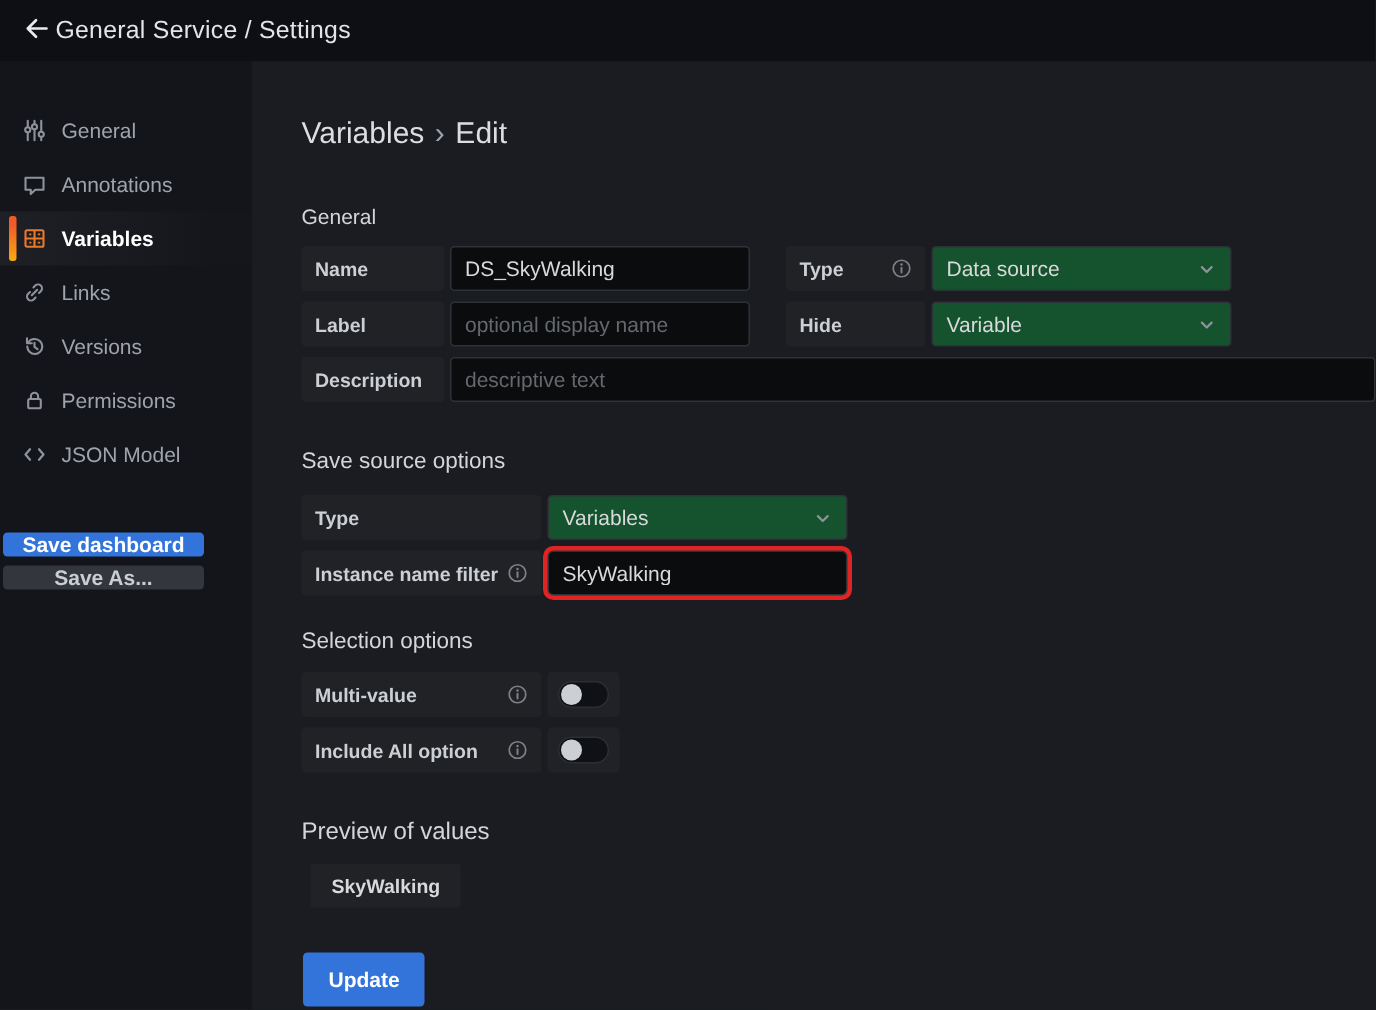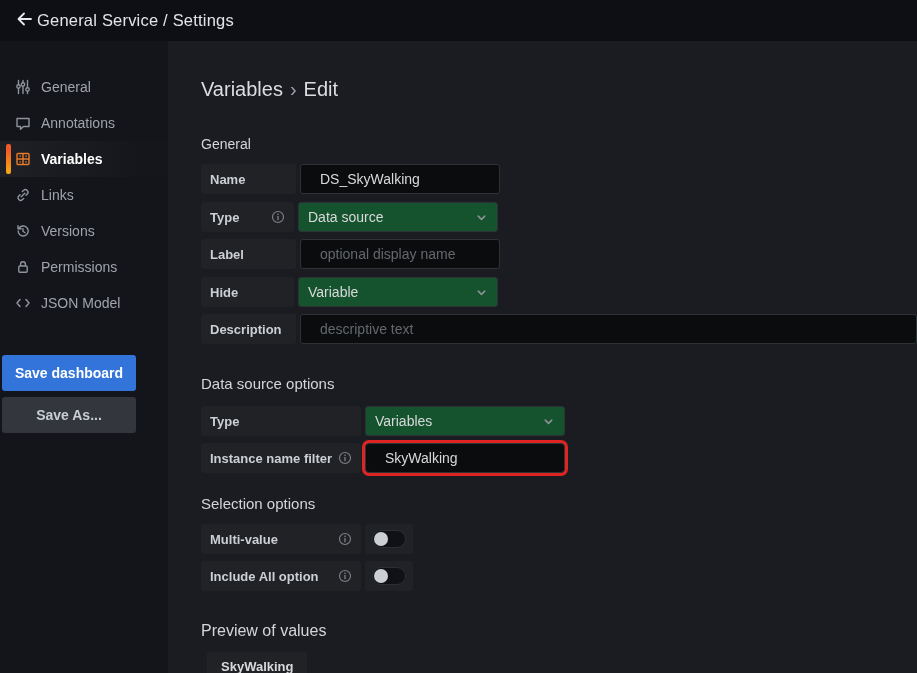--- a/index.html
+++ b/index.html
@@ -47,46 +47,46 @@
     content: ""; position: absolute; left: 6px; top: 3px; bottom: 3px; width: 5px;
     border-radius: 2px;
     background: linear-gradient(180deg, #f05a28 20%, #fbca0a 130%);
   }
   .side-buttons { margin-top: 34px; padding-left: 2px; display: flex; flex-direction: column; gap: 6px; }
   .btn {
     border: none; border-radius: 3px; cursor: pointer;
     font-family: inherit; font-size: 14px; font-weight: 600;
   }
   .btn-primary { background: #3274d9; color: #ffffff; }
-  .side-buttons .btn { width: 134px; height: 36px; }
+  .side-buttons .btn { width: 134px; height: 16px; }
   .btn-secondary { background: #33363d; color: #c9ced4; }
 
   
   .content { flex: 1; padding: 37px 0 0 33px; background: #1b1c22; min-width: 0; }
   .breadcrumb { font-size: 20px; font-weight: 500; color: #dcdde0; margin-bottom: 35px; }
   .breadcrumb .sep { color: #9fa4ab; margin: 0 7px; font-weight: 400; }
 
   .section-title { font-size: 15px; font-weight: 500; color: #d2d5d9; margin-bottom: 12px; }
   .section-title.small { font-size: 14px; }
   .section-title.ds { margin-top: 31px; margin-bottom: 14px; }
   .section-title.sel { margin-top: 22px; margin-bottom: 12px; }
   .section-title.preview { margin-top: 31px; font-size: 16px; margin-bottom: 12px; }
 
-  .form-row { display: flex; gap: 8px; margin-bottom: 7px; flex-direction: column; }
+  .form-row { display: flex; gap: 24px; margin-bottom: 7px; }
   .form-group { display: flex; gap: 4px; }
   .form-group.grow { flex: 1; }
   .form-label {
     background: #202226; border-radius: 3px; height: 30px; flex-shrink: 0;
     display: flex; align-items: center; justify-content: space-between;
     padding: 0 9px; font-size: 13px; font-weight: 600; color: #ccd0d5;
   }
   .info-icon { color: #7d8187; display: flex; align-items: center; }
   .form-input {
     background: #0b0c0e; border: 1px solid #2c3235; border-radius: 3px;
-    height: 30px; color: #d8d9da; font-size: 14px; padding: 0 19px;
+    height: 30px; color: #d8d9da; font-size: 14px; padding: 0 9px;
     font-family: inherit; outline: none;
   }
   .form-input::placeholder { color: #64686d; }
   .form-input.grow { flex: 1; min-width: 0; }
   .highlight-ring { box-shadow: 0 0 0 3px #e02424; border-radius: 4px; }
   .form-select {
     background: #14532d; border: 1px solid #2c3235; border-radius: 3px;
     height: 30px; color: #d8d9da; font-size: 14px; padding: 0 9px;
     display: flex; align-items: center; justify-content: space-between; cursor: pointer;
   }
@@ -306,21 +306,21 @@
 
       <div class="form-row">
         <div class="form-group grow">
           <label class="form-label w95">
             <span>Description</span>
           </label>
           <input class="form-input grow" placeholder="descriptive text" style="">
         </div>
       </div>
 
-      <h3 class="section-title ds">Data source options</h3>
+      <h3 class="section-title ds">Save source options</h3>
 
       <div class="form-row">
         <div class="form-group">
           <label class="form-label w160">
             <span>Type</span>
           </label>
           <div class="form-select w200">
             <span>Variables</span>
             <span class="chevron">
                 <svg width="13" height="13" viewBox="0 0 14 14">

